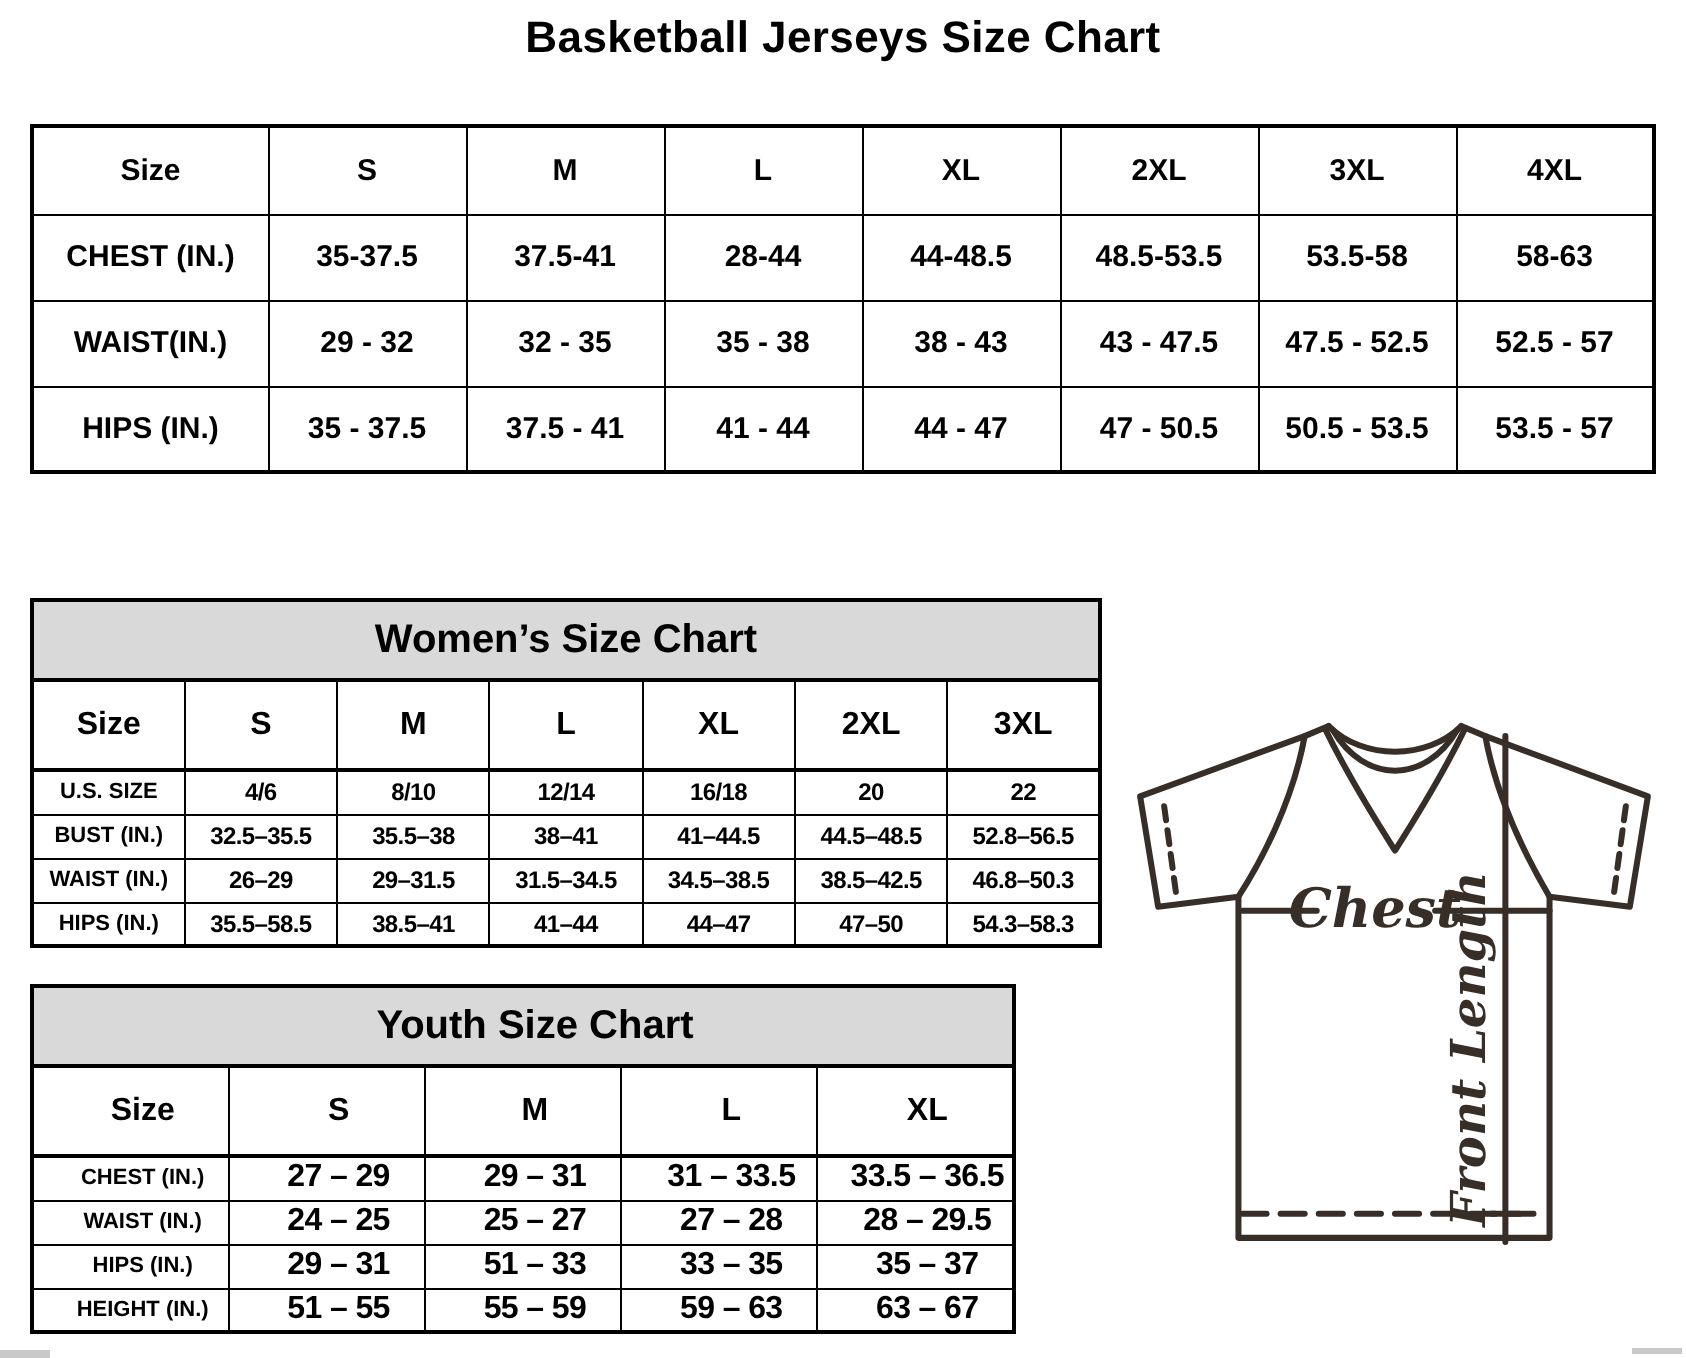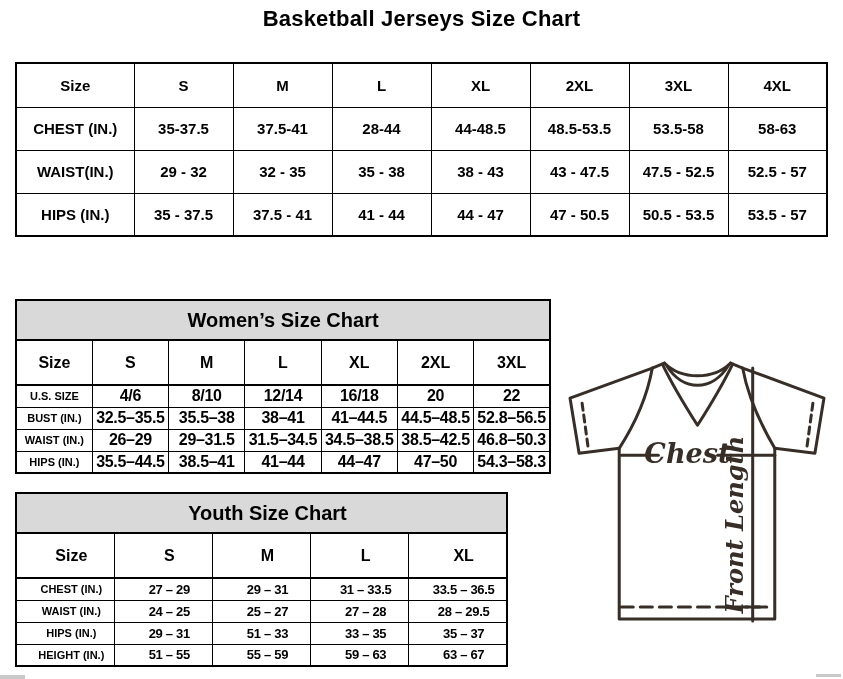--- a/index.html
+++ b/index.html
@@ -42,30 +42,30 @@
   .tbl-men tbody tr { height: 43px; }
   .tbl-men .head-row th:first-child { width: 118px; }
 
   
   .tbl-women { left: 15px; top: 299px; width: 536px; }
   .tbl-women th, .tbl-women td { border-width: 1px; }
   .tbl-women .head-row th { height: 45px; font-size: 16px; border-width: 1px 1px 2px 1px; }
   .tbl-women .head-row th:first-child { width: 89px; }
   .tbl-women tbody tr { height: 22px; }
   .tbl-women tbody th { font-size: 11px; }
-  .tbl-women tbody td { font-size: 16px; letter-spacing: -0.3px; }
+  .tbl-women tbody td { font-size: 12px; letter-spacing: -0.3px; }
 
   
   .tbl-youth { left: 15px; top: 492px; width: 493px; }
   .tbl-youth th, .tbl-youth td { border-width: 1px; padding-left: 12px; }
   .tbl-youth .head-row th { height: 45px; font-size: 16px; border-width: 1px 1px 2px 1px; }
   .tbl-youth .head-row th:first-child { width: 122px; }
   .tbl-youth tbody tr { height: 22px; }
   .tbl-youth tbody th { font-size: 11px; }
-  .tbl-youth tbody td { font-size: 13px; letter-spacing: -0.3px; }
+  .tbl-youth tbody td { font-size: 16px; letter-spacing: -0.3px; }
 
   table.size-table { border: 2px solid #000; }
 
   
   .jersey-wrap { position: absolute; left: 556px; top: 358px; width: 284px; height: 275px; }
   .jersey-wrap svg { display: block; width: 100%; height: 100%; }
   .diagram-label {
     font-family: "DejaVu Serif", serif;
     font-style: italic; font-weight: bold;
   }
@@ -167,21 +167,21 @@
           <th class="row-label">WAIST (IN.)</th>
           <td>26–29</td>
           <td>29–31.5</td>
           <td>31.5–34.5</td>
           <td>34.5–38.5</td>
           <td>38.5–42.5</td>
           <td>46.8–50.3</td>
         </tr>
         <tr>
           <th class="row-label">HIPS (IN.)</th>
-          <td>35.5–44.5</td>
+          <td>35.5–58.5</td>
           <td>38.5–41</td>
           <td>41–44</td>
           <td>44–47</td>
           <td>47–50</td>
           <td>54.3–58.3</td>
         </tr>
       </tbody>
   </table>
 
   <table class="size-table tbl-youth">

